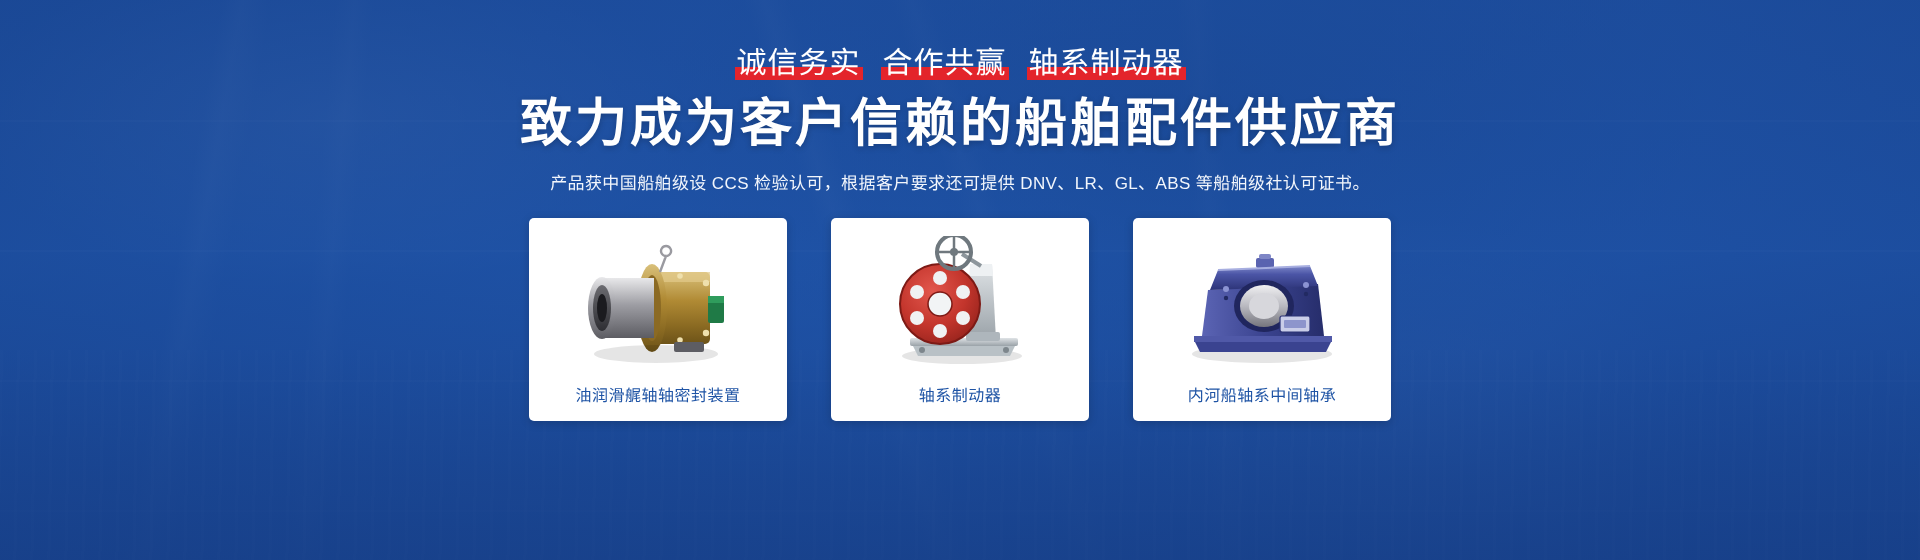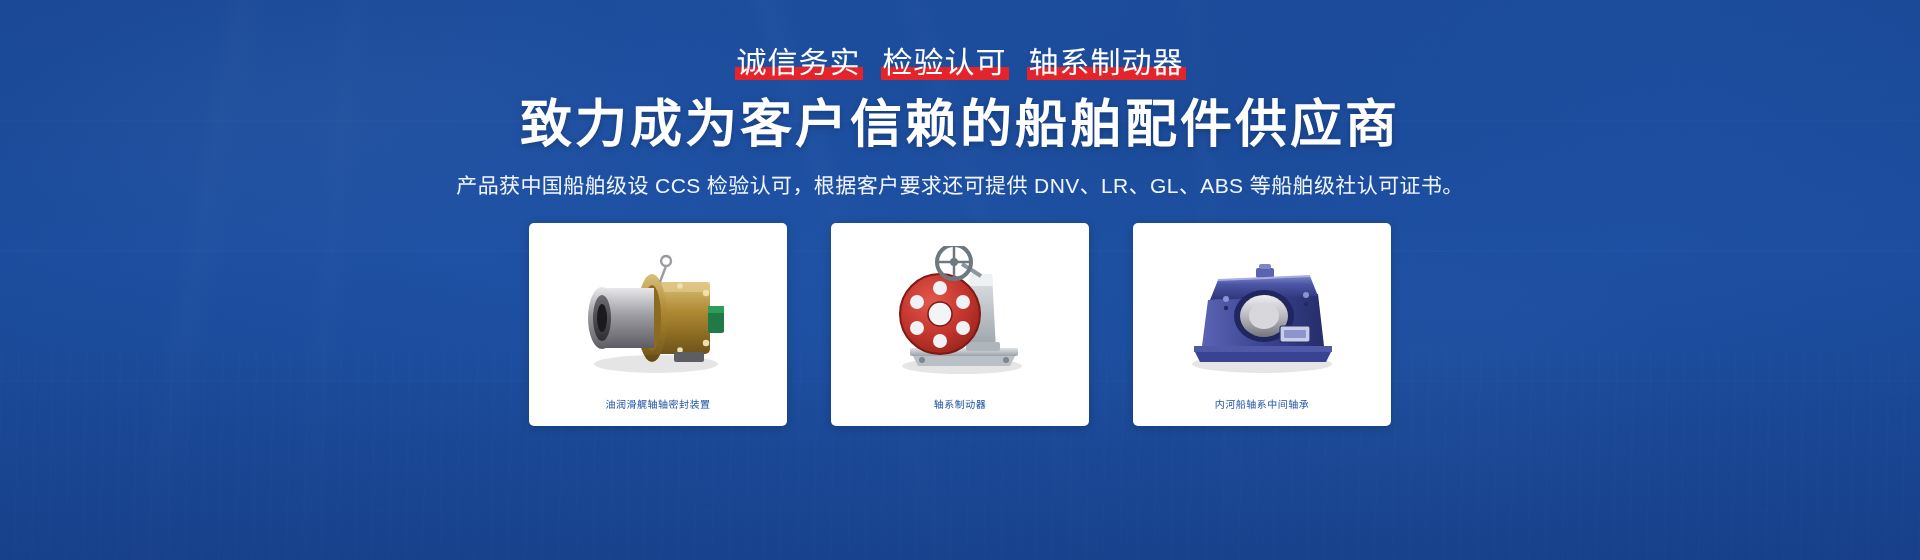--- a/index.html
+++ b/index.html
@@ -118,25 +118,26 @@
 
   .headline {
     margin-top: 17px;
     font-size: 52px;
     font-weight: 700;
     color: #ffffff;
     letter-spacing: 3px;
     line-height: 1.12;
     white-space: nowrap;
     text-shadow: 0 2px 6px rgba(0,0,0,0.22);
+    font-family: Liberation Serif, serif;
   }
 
   .subtitle {
     margin-top: 16px;
-    font-size: 21px;
+    font-size: 17px;
     color: #f2f6fc;
     letter-spacing: 0.4px;
     white-space: nowrap;
     font-weight: 400;
   }
 
   .cards {
     margin-top: 24px;
     display: flex;
     gap: 44px;
@@ -158,21 +159,21 @@
 
   .card-figure {
     flex: 1;
     width: 100%;
     display: flex;
     align-items: center;
     justify-content: center;
   }
 
   .card-caption {
-    font-size: 10px;
+    font-size: 16px;
     color: #1f54a5;
     letter-spacing: 0.5px;
     text-align: right;
     white-space: nowrap;
     padding-bottom: 2px;
   }
 </style>
 </head>
 <body>
 
@@ -183,21 +184,21 @@
   <div class="bg-water"></div>
   <div class="bg-wash"></div>
 
   <div class="content">
 
     <div class="tagline">
       <span class="seg">
         <span>诚信务实</span>
       </span>
       <span class="seg">
-        <span>检验认可</span>
+        <span>合作共赢</span>
       </span>
       <span class="seg">
         <span>轴系制动器</span>
       </span>
     </div>
 
     <h1 class="headline">致力成为客户信赖的船舶配件供应商</h1>
 
     <p class="subtitle">产品获中国船舶级设 CCS 检验认可，根据客户要求还可提供 DNV、LR、GL、ABS 等船舶级社认可证书。</p>
 

